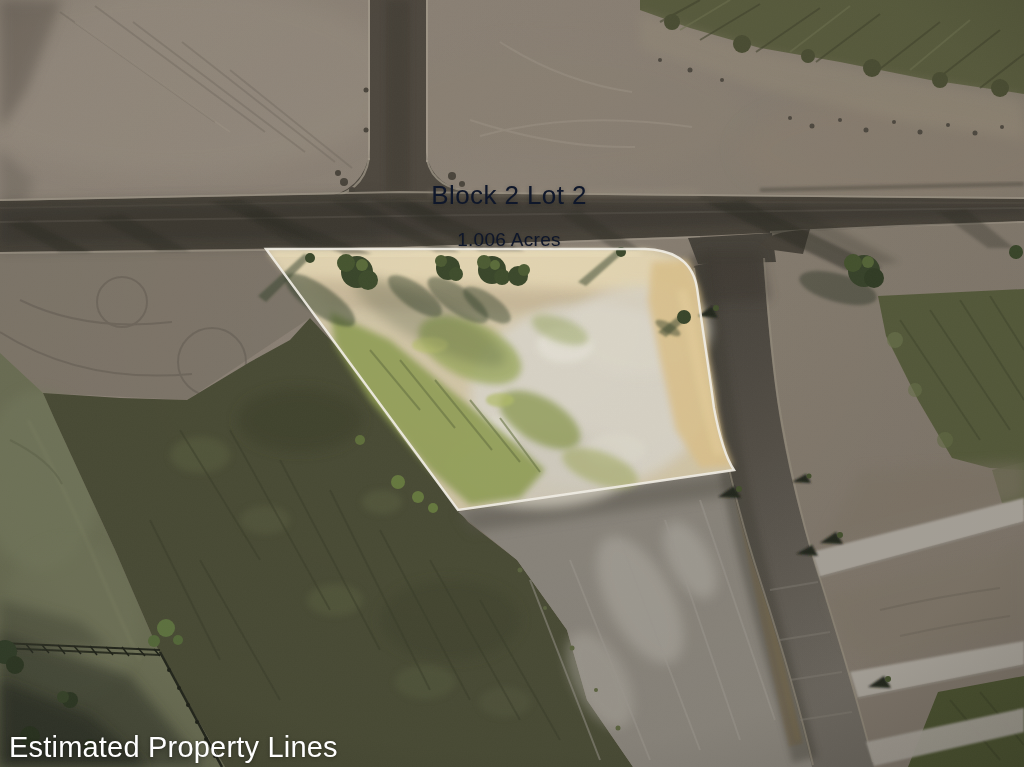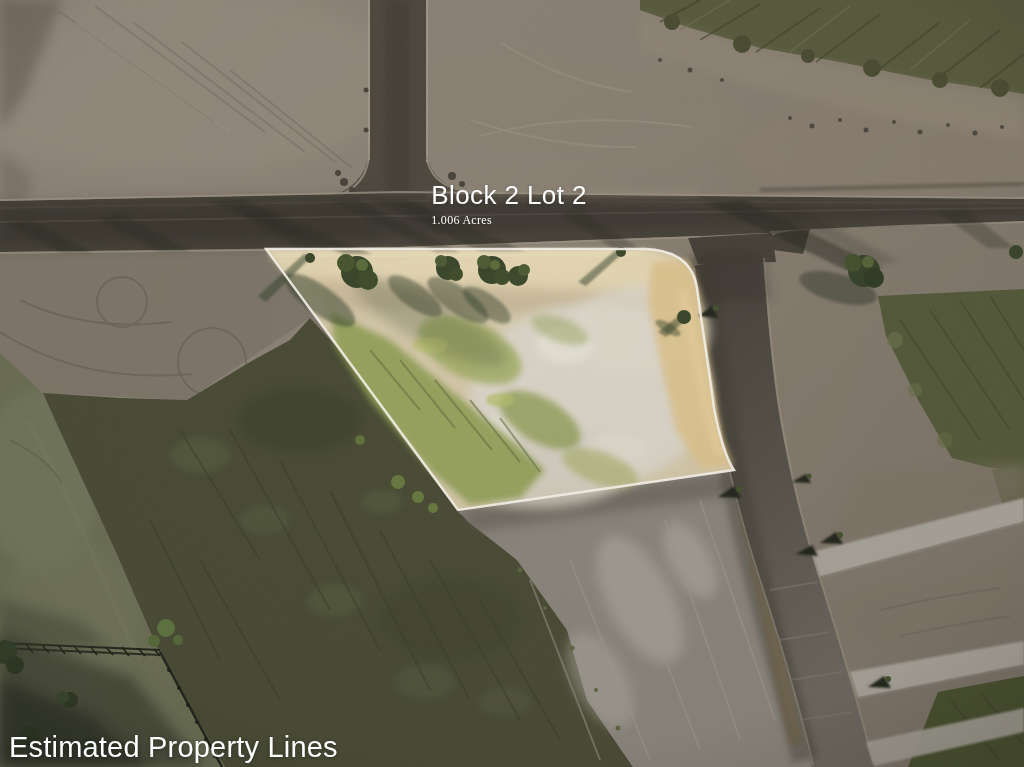--- a/index.html
+++ b/index.html
@@ -1,24 +1,24 @@
 <!DOCTYPE html>
 <html><head>
 <meta charset="utf-8">
 <style>
   html,body{margin:0;padding:0;background:#222;}
   .stage{position:relative;width:1024px;height:767px;overflow:hidden;background:#867d71;
          font-family:"Liberation Sans",sans-serif;}
   .stage svg{position:absolute;left:0;top:0;display:block;}
   .label{position:absolute;color:#fff;text-shadow:0 1px 4px rgba(0,0,0,.28),0 0 2px rgba(0,0,0,.18);}
-  .title-block{position:absolute;left:509px;top:182px;transform:translateX(-50%);text-align:left;color:#ffffff;}
+  .title-block{position:absolute;left:509px;top:182px;transform:translateX(-50%);text-align:center;color:#0f172a;}
   .title-block .title{font-size:26px;font-weight:400;letter-spacing:.4px;line-height:1.05;
       text-shadow:0 1px 4px rgba(0,0,0,.28);}
-  .title-block .subtitle{font-size:12px;font-weight:400;letter-spacing:.3px;margin-top:4px;
-      text-shadow:0 1px 3px rgba(0,0,0,.28);font-family:Liberation Serif, serif;}
+  .title-block .subtitle{font-size:19px;font-weight:400;letter-spacing:.3px;margin-top:20px;
+      text-shadow:0 1px 3px rgba(0,0,0,.28);}
   .caption{left:9px;top:731px;font-size:29px;font-weight:400;letter-spacing:.2px;}
 </style>
 </head>
 <body>
 
 <div class="stage">
 <svg width="1024" height="767" viewBox="0 0 1024 767">
 <defs>
   <filter id="f1" x="-40%" y="-40%" width="180%" height="180%">
           <feGaussianBlur stdDeviation="0.8"></feGaussianBlur>

